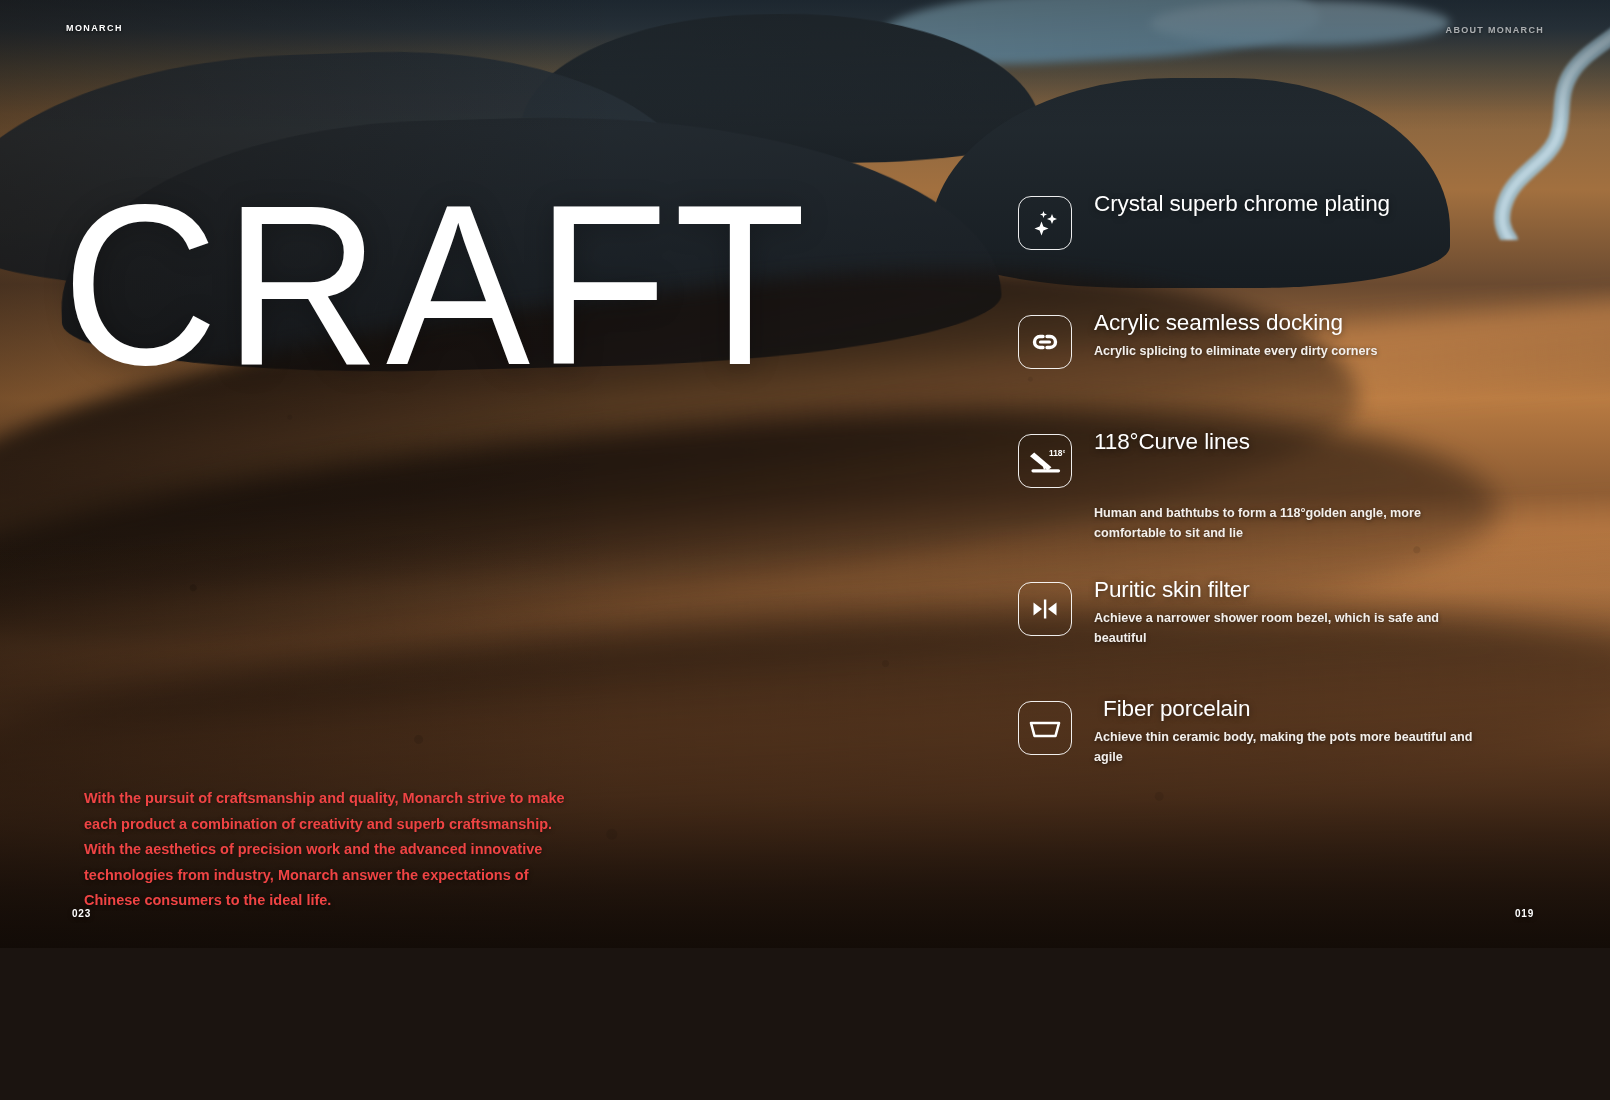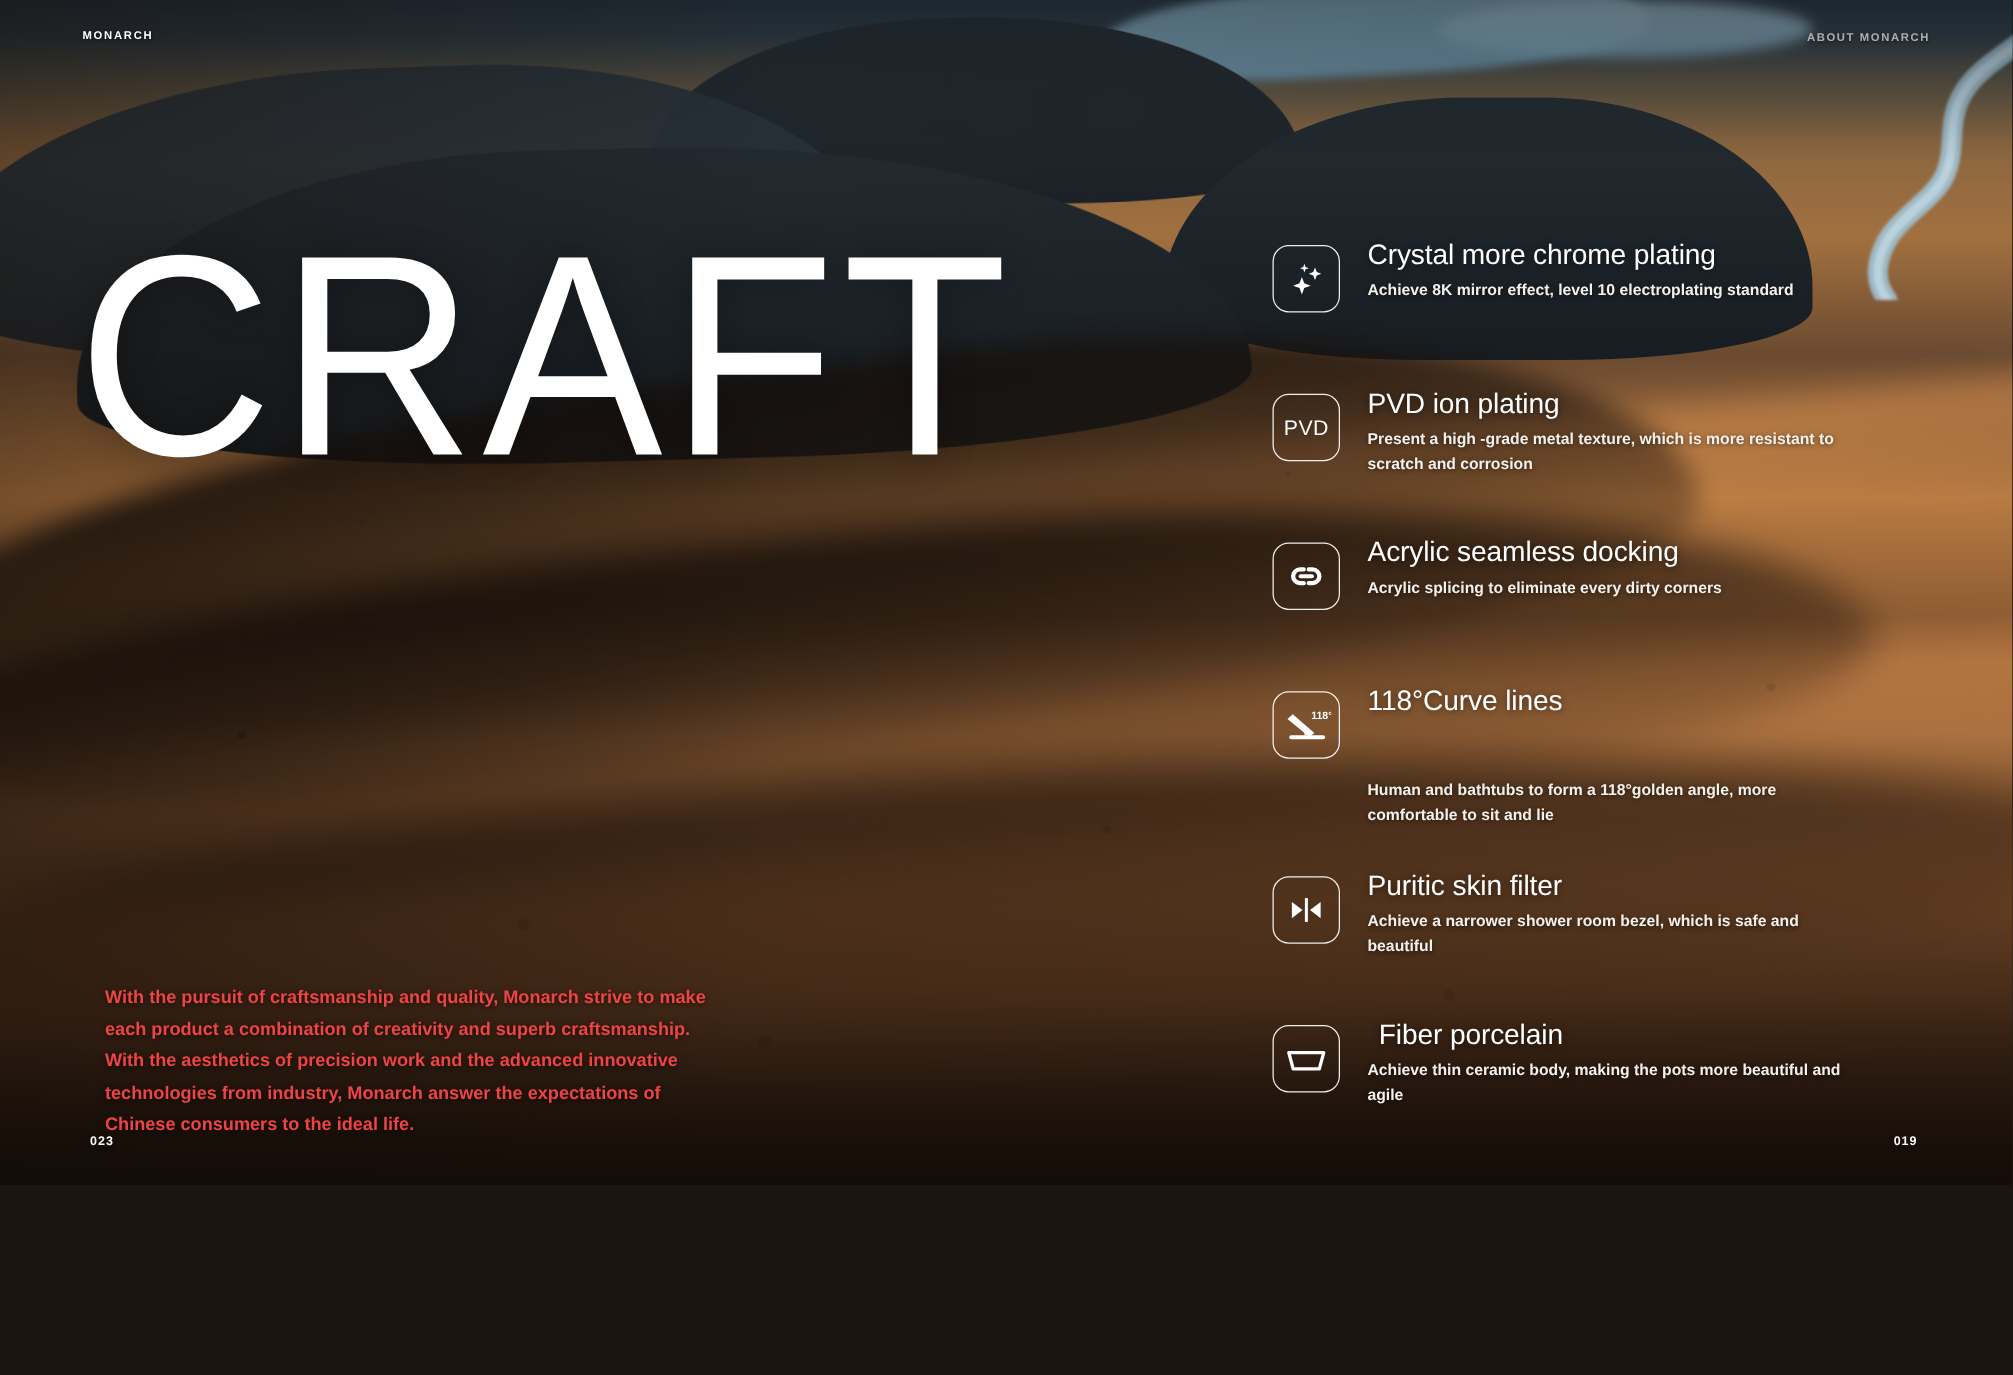--- a/index.html
+++ b/index.html
@@ -282,34 +282,24 @@
 
       <div class="feature">
         <div class="ficon">
           <svg width="34" height="34" viewBox="0 0 34 34">
             <path fill="#fff" d="M13.5 15.5 L15.4 20.6 L20.5 22.5 L15.4 24.4 L13.5 29.5 L11.6 24.4 L6.5 22.5 L11.6 20.6 Z"></path>
             <path fill="#fff" d="M24 8 L25.4 11.6 L29 13 L25.4 14.4 L24 18 L22.6 14.4 L19 13 L22.6 11.6 Z"></path>
             <path fill="#fff" d="M15.5 5 L16.4 7.6 L19 8.5 L16.4 9.4 L15.5 12 L14.6 9.4 L12 8.5 L14.6 7.6 Z"></path>
           </svg>
         </div>
         <div class="ftext">
-          <div class="ftitle">Crystal more chrome plating</div>
-          <div class="fdesc">Achieve 8K mirror effect, level 10 electroplating standard</div>
-        </div>
-      </div>
-
-      <div class="feature">
-        <div class="ficon">
-          <span class="pvd-text">PVD</span>
-        </div>
-        <div class="ftext">
-          <div class="ftitle">PVD ion plating</div>
-          <div class="fdesc">Present a high -grade metal texture, which is more resistant to scratch and corrosion</div>
-        </div>
-      </div>
+          <div class="ftitle">Crystal superb chrome plating</div>
+        </div>
+      </div>
+
 
       <div class="feature">
         <div class="ficon">
           <svg width="34" height="34" viewBox="0 0 34 34">
             <path fill="none" stroke="#fff" stroke-width="3.4" stroke-linecap="round" d="M15 11.5 H12 a5.5 5.5 0 0 0 0 11 h3"></path>
             <path fill="none" stroke="#fff" stroke-width="3.4" stroke-linecap="round" d="M19 11.5 h3 a5.5 5.5 0 0 1 0 11 h-3"></path>
             <path stroke="#fff" stroke-width="3.2" stroke-linecap="round" d="M12.5 17 H21.5"></path>
           </svg>
         </div>
         <div class="ftext">

